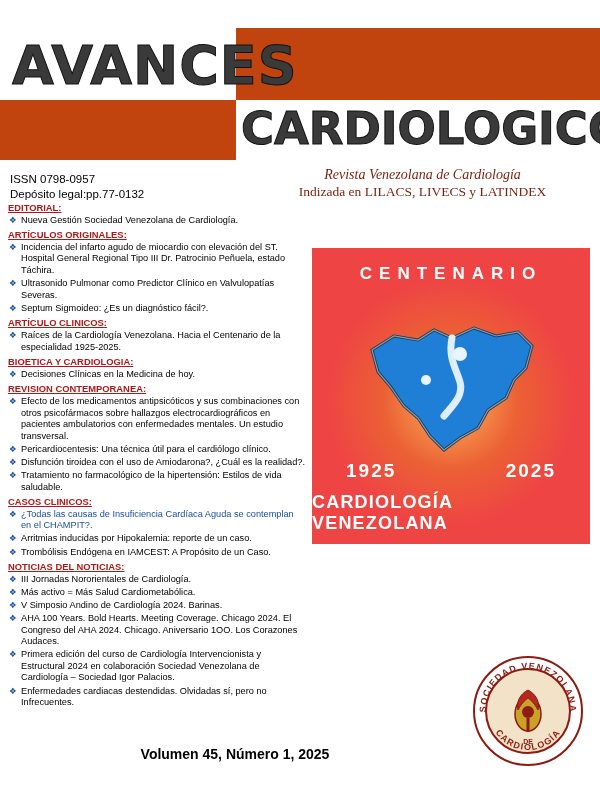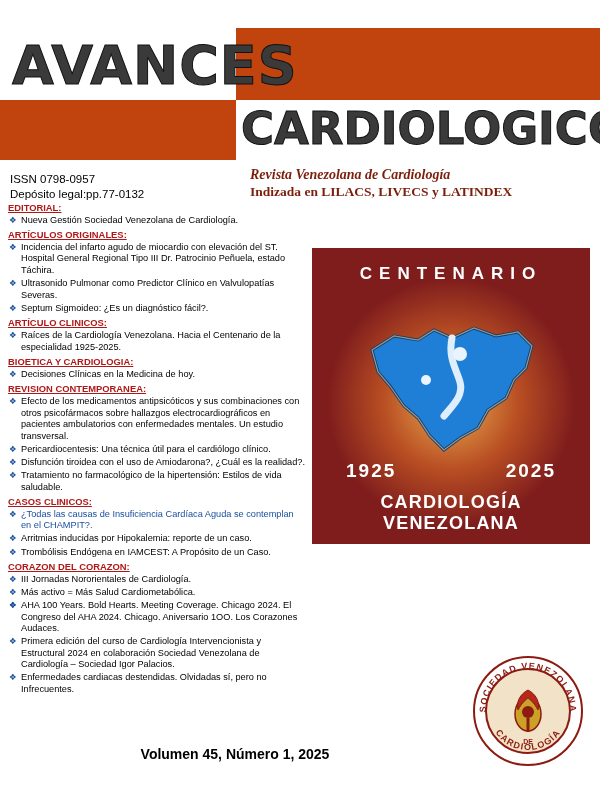--- a/index.html
+++ b/index.html
@@ -60,21 +60,22 @@
     position:absolute;
     left:10px; top:144px;
     font-size:11.5px;
     line-height:15px;
     color:#000;
   }
   .subtitle-block {
     position:absolute;
     left:250px; top:138px;
     width:345px;
-    font-weight:bold;
+    text-align:center;
+    font-weight:normal;
     color:#7a1f0c;
     line-height:17px;
   }
   .subtitle-1 { font-size:14px; font-style:italic; font-family:"Liberation Serif", serif; }
   .subtitle-2 { font-size:13.5px; font-family:"Liberation Serif", serif; }
 
   
   .content {
     position:absolute;
     left:0; top:182px;
@@ -109,21 +110,21 @@
     color:#1a4fa0;
     font-size:8.5px;
   }
   .hl-blue { color:#1a4fa0; }
 
   
   .cover-art {
     position:absolute;
     left:312px; top:66px;
     width:278px; height:296px;
-    background:#7f1d1d;
+    background:#ef4444;
     overflow:hidden;
   }
   .glow {
     position:absolute;
     left:50%; top:52%;
     width:250px; height:250px;
     transform:translate(-50%,-50%);
     border-radius:50%;
     background:radial-gradient(circle at 50% 50%, rgba(255,200,90,0.85) 0%, rgba(232,120,40,0.55) 38%, rgba(181,40,28,0.0) 70%);
   }
@@ -148,21 +149,20 @@
     color:#fff;
     font-size:19px;
     font-weight:bold;
     letter-spacing:2px;
   }
   .year-left { left:34px; }
   .year-right { right:34px; }
   .cardio-vzla {
     position:absolute;
     left:0; top:244px; width:100%;
-    text-align:center;
     color:#fff;
     font-size:18px;
     font-weight:bold;
     letter-spacing:1.2px;
   }
 
   
   .seal {
     position:absolute;
     left:473px; top:474px;
@@ -240,24 +240,24 @@
     <div class="item"><span class="bullet">❖</span><span>Efecto de los medicamentos antipsicóticos y sus combinaciones con otros psicofármacos sobre hallazgos electrocardiográficos en pacientes ambulatorios con enfermedades mentales. Un estudio transversal.</span></div>
     <div class="item"><span class="bullet">❖</span><span>Pericardiocentesis: Una técnica útil para el cardiólogo clínico.</span></div>
     <div class="item"><span class="bullet">❖</span><span>Disfunción tiroidea con el uso de Amiodarona?, ¿Cuál es la realidad?.</span></div>
     <div class="item"><span class="bullet">❖</span><span>Tratamiento no farmacológico de la hipertensión: Estilos de vida saludable.</span></div>
 
     <div class="sec-head">CASOS CLINICOS:</div>
     <div class="item"><span class="bullet">❖</span><span class="hl-blue">¿Todas las causas de Insuficiencia Cardíaca Aguda se contemplan en el CHAMPIT?.</span></div>
     <div class="item"><span class="bullet">❖</span><span>Arritmias inducidas por Hipokalemia: reporte de un caso.</span></div>
     <div class="item"><span class="bullet">❖</span><span>Trombólisis Endógena en IAMCEST: A Propósito de un Caso.</span></div>
 
-    <div class="sec-head">CORAZON DEL CORAZON:</div>
+    <div class="sec-head">NOTICIAS DEL NOTICIAS:</div>
     <div class="item"><span class="bullet">❖</span><span>III Jornadas Nororientales de Cardiología.</span></div>
     <div class="item"><span class="bullet">❖</span><span>Más activo = Más Salud Cardiometabólica.</span></div>
-    <div class="item"><span class="bullet">❖</span></div>
+    <div class="item"><span class="bullet">❖</span><span>V Simposio Andino de Cardiología 2024. Barinas.</span></div>
     <div class="item"><span class="bullet">❖</span><span>AHA 100 Years. Bold Hearts. Meeting Coverage. Chicago 2024.  El Congreso del AHA 2024. Chicago. Aniversario 1OO. Los Corazones Audaces.</span></div>
     <div class="item"><span class="bullet">❖</span><span>Primera edición del curso de Cardiología Intervencionista y Estructural 2024 en colaboración Sociedad Venezolana de Cardiología – Sociedad Igor Palacios.</span></div>
     <div class="item"><span class="bullet">❖</span><span>Enfermedades cardiacas destendidas. Olvidadas sí, pero no Infrecuentes.</span></div>
   </div>
 
   <div class="cover-art">
     <div class="glow"></div>
     <div class="centenario">CENTENARIO</div>
 
     <svg class="venezuela-shape" viewBox="0 0 190 150">

